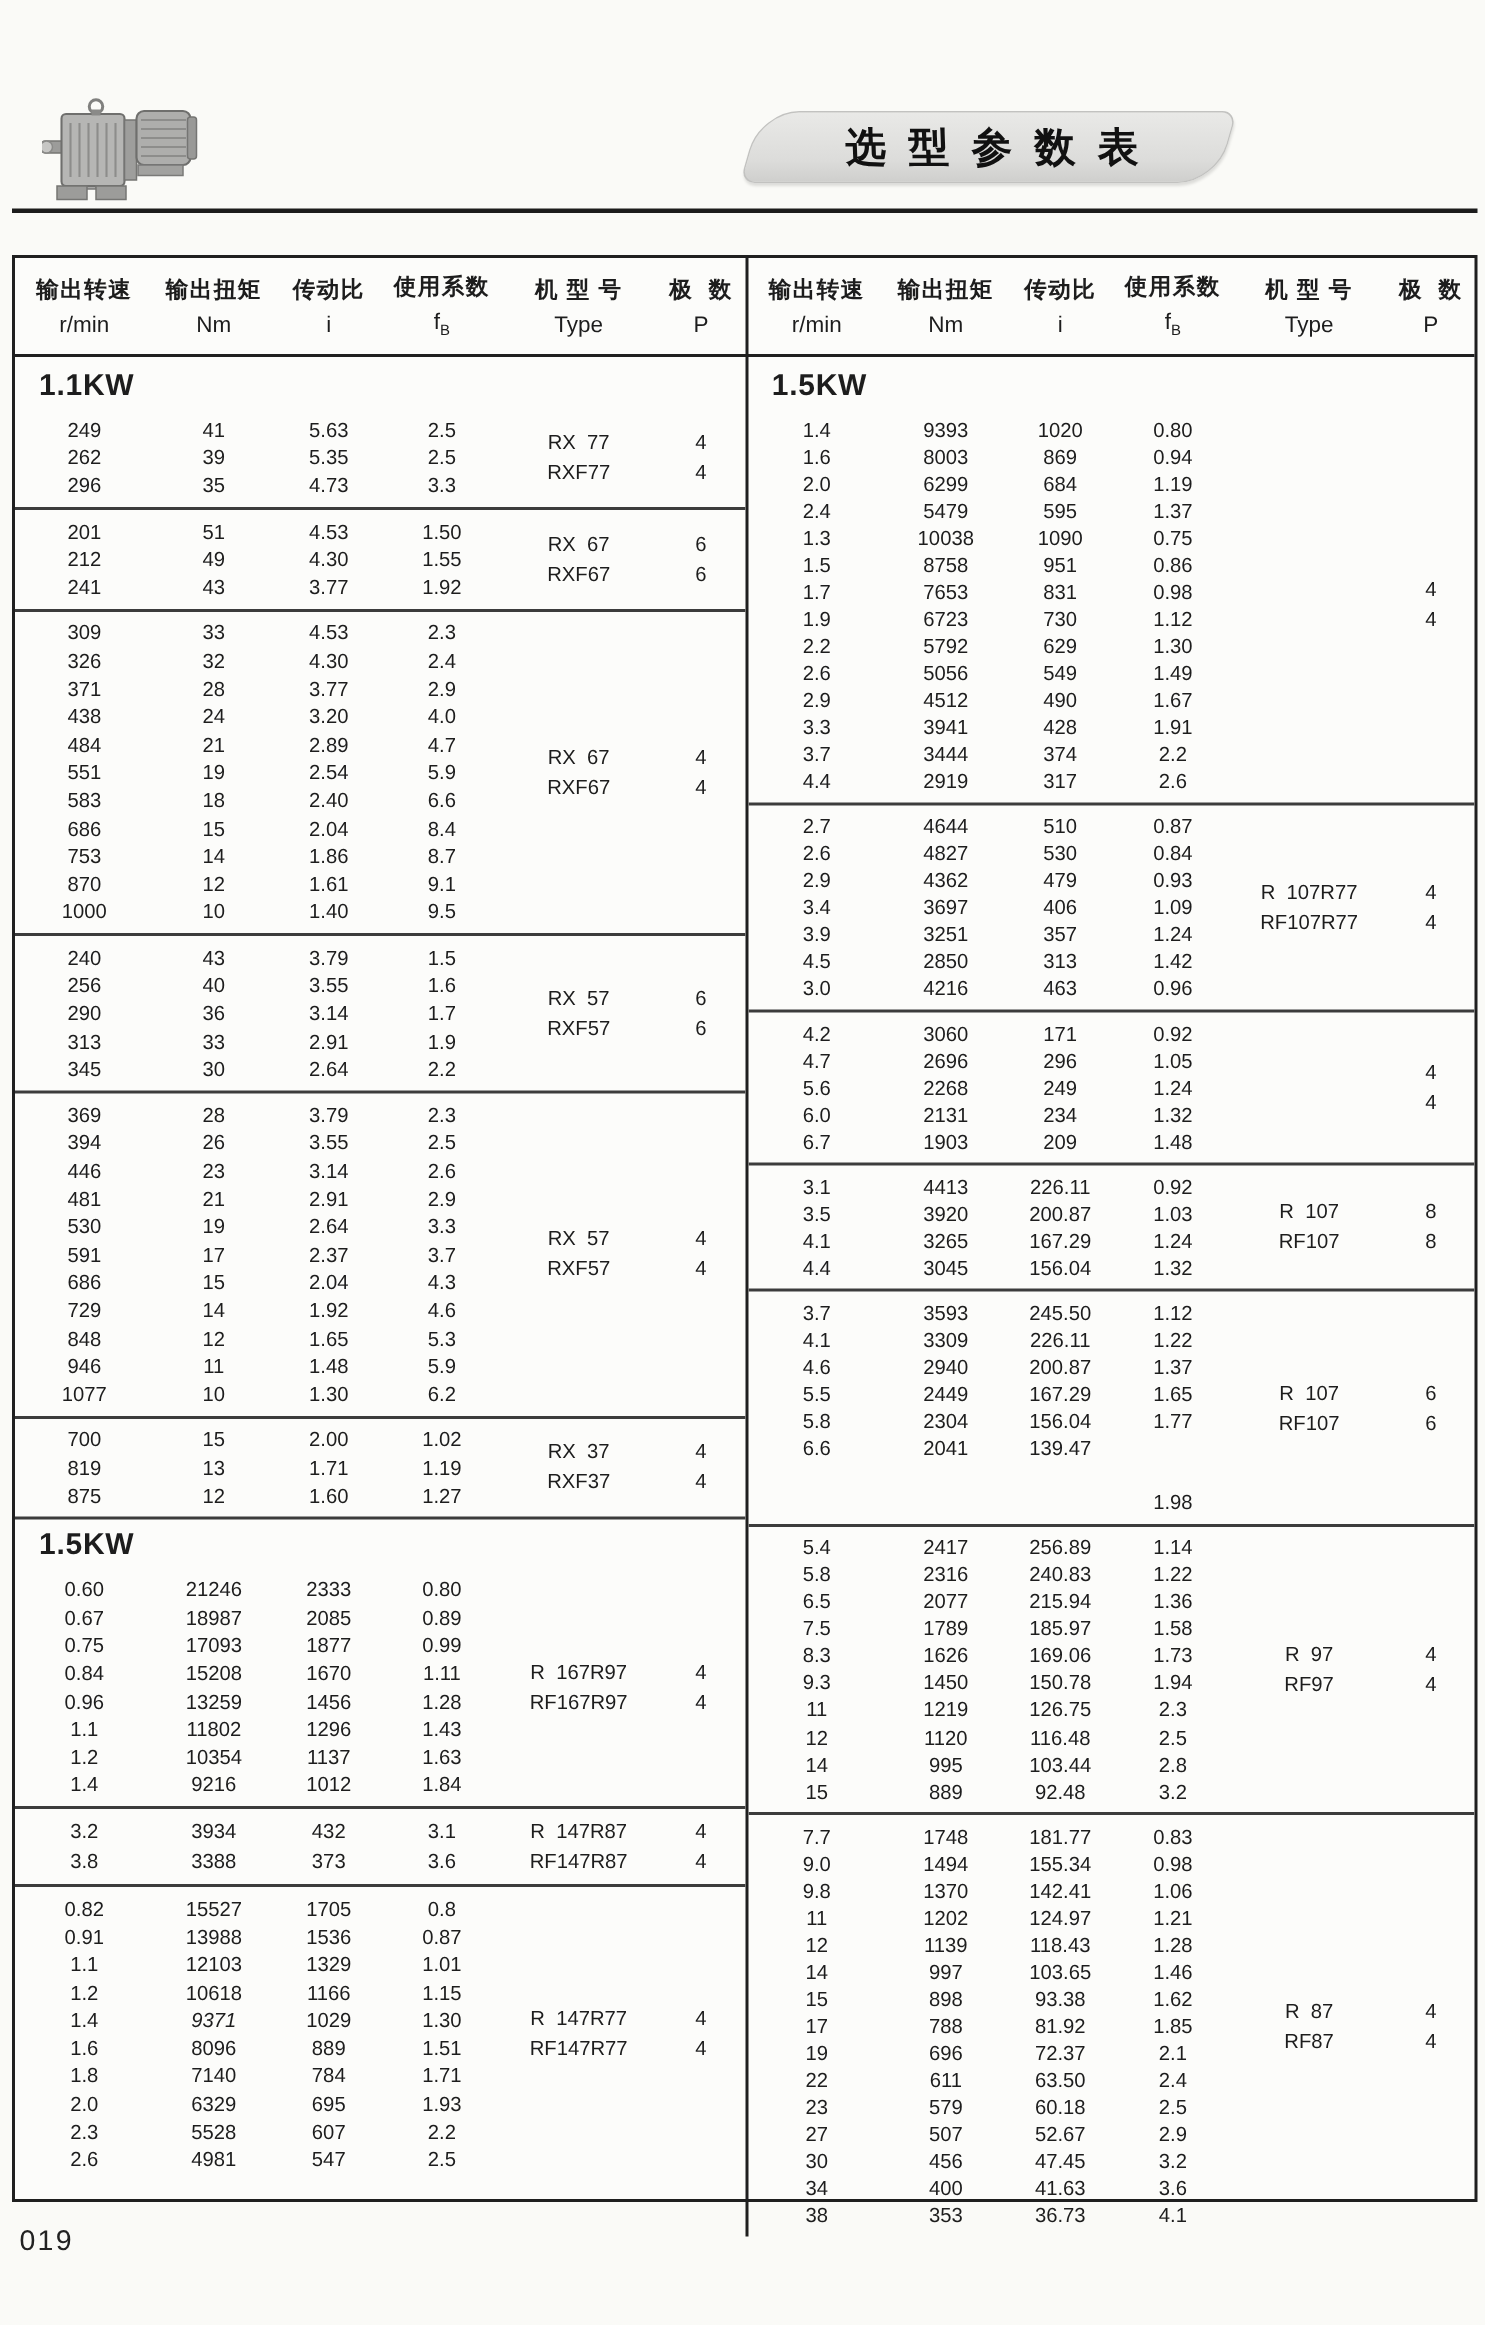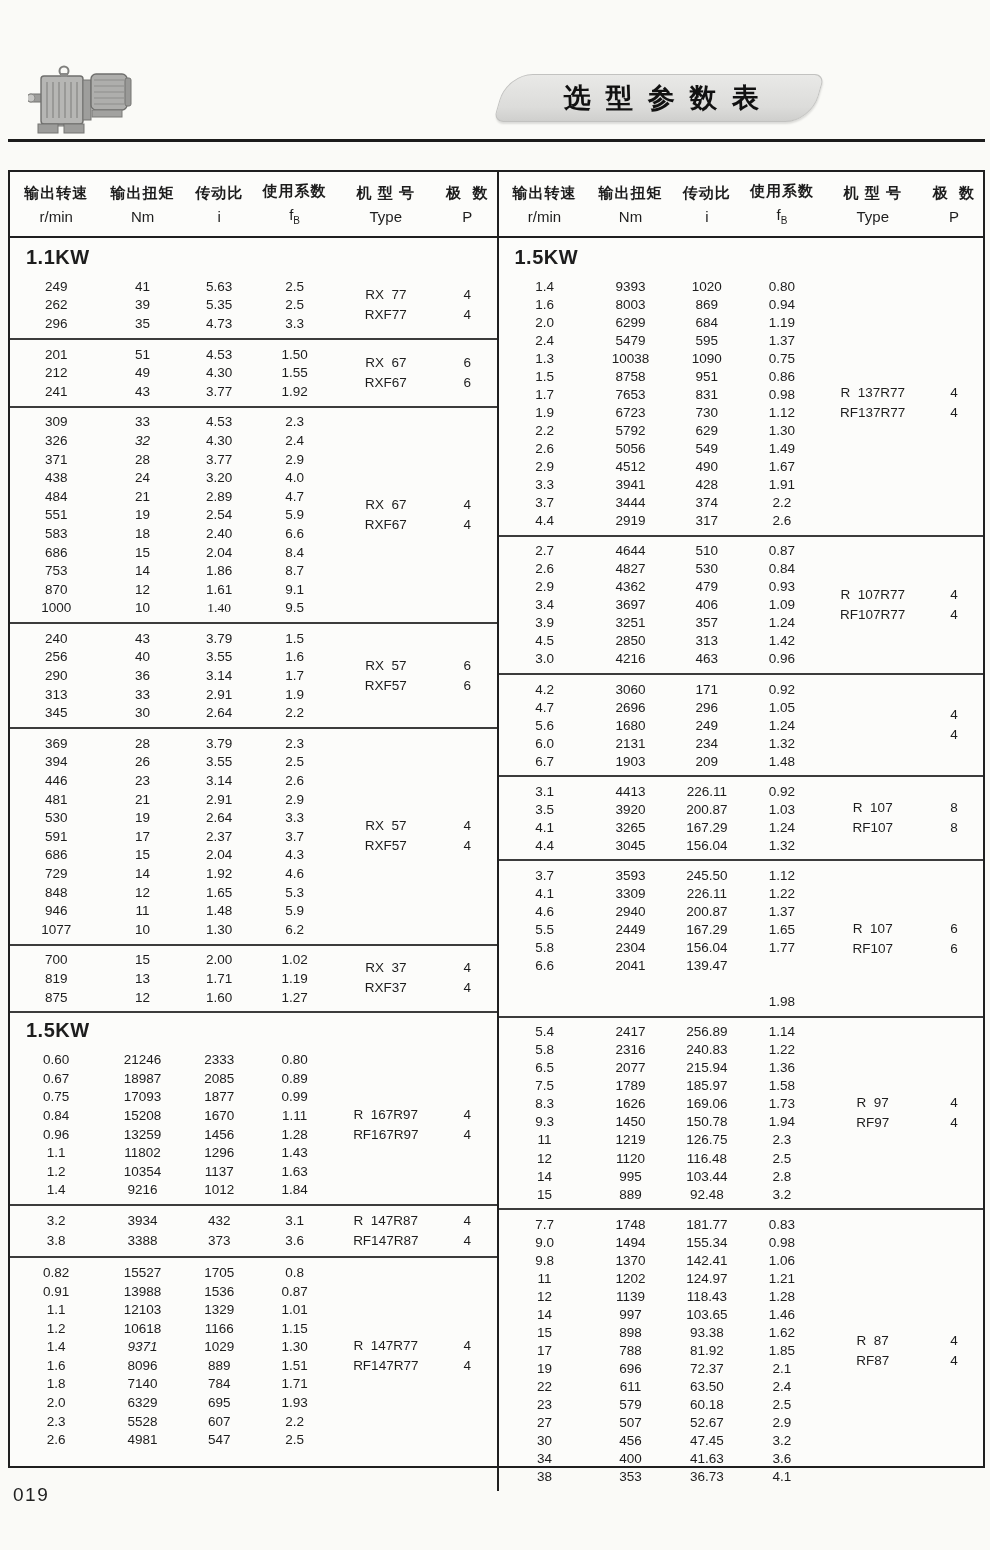--- a/index.html
+++ b/index.html
@@ -186,21 +186,21 @@
             <div class="tline">6</div>
             <div class="tline">6</div>
           </div>
         </div>
         <div class="group sep">
           <div class="cell" style="grid-area: 1 / 1;">309</div>
           <div class="cell" style="grid-area: 1 / 2;">33</div>
           <div class="cell" style="grid-area: 1 / 3;">4.53</div>
           <div class="cell" style="grid-area: 1 / 4;">2.3</div>
           <div class="cell" style="grid-area: 2 / 1;">326</div>
-          <div class="cell" style="grid-area: 2 / 2; font-style: italic;">32</div>
+          <div class="cell" style="grid-area: 2 / 2;">32</div>
           <div class="cell" style="grid-area: 2 / 3;">4.30</div>
           <div class="cell" style="grid-area: 2 / 4;">2.4</div>
           <div class="cell" style="grid-area: 3 / 1;">371</div>
           <div class="cell" style="grid-area: 3 / 2;">28</div>
           <div class="cell" style="grid-area: 3 / 3;">3.77</div>
           <div class="cell" style="grid-area: 3 / 4;">2.9</div>
           <div class="cell" style="grid-area: 4 / 1;">438</div>
           <div class="cell" style="grid-area: 4 / 2;">24</div>
           <div class="cell" style="grid-area: 4 / 3;">3.20</div>
           <div class="cell" style="grid-area: 4 / 4;">4.0</div>
@@ -223,21 +223,21 @@
           <div class="cell" style="grid-area: 9 / 1;">753</div>
           <div class="cell" style="grid-area: 9 / 2;">14</div>
           <div class="cell" style="grid-area: 9 / 3;">1.86</div>
           <div class="cell" style="grid-area: 9 / 4;">8.7</div>
           <div class="cell" style="grid-area: 10 / 1;">870</div>
           <div class="cell" style="grid-area: 10 / 2;">12</div>
           <div class="cell" style="grid-area: 10 / 3;">1.61</div>
           <div class="cell" style="grid-area: 10 / 4;">9.1</div>
           <div class="cell" style="grid-area: 11 / 1;">1000</div>
           <div class="cell" style="grid-area: 11 / 2;">10</div>
-          <div class="cell" style="grid-area: 11 / 3; font-family: Liberation Serif, serif;">1.40</div>
+          <div class="cell" style="grid-area: 11 / 3;">1.40</div>
           <div class="cell" style="grid-area: 11 / 4;">9.5</div>
           <div class="typeblock" style="grid-area: 1 / 5 / span 11;">
             <div class="tline">RX  67</div>
             <div class="tline">RXF67</div>
           </div>
           <div class="typeblock" style="grid-area: 1 / 6 / span 11;">
             <div class="tline">4</div>
             <div class="tline">4</div>
           </div>
         </div>
@@ -511,24 +511,20 @@
           <div class="cell" style="grid-area: 12 / 3;">428</div>
           <div class="cell" style="grid-area: 12 / 4;">1.91</div>
           <div class="cell" style="grid-area: 13 / 1;">3.7</div>
           <div class="cell" style="grid-area: 13 / 2;">3444</div>
           <div class="cell" style="grid-area: 13 / 3;">374</div>
           <div class="cell" style="grid-area: 13 / 4;">2.2</div>
           <div class="cell" style="grid-area: 14 / 1;">4.4</div>
           <div class="cell" style="grid-area: 14 / 2;">2919</div>
           <div class="cell" style="grid-area: 14 / 3;">317</div>
           <div class="cell" style="grid-area: 14 / 4;">2.6</div>
-          <div class="typeblock" style="grid-area: 1 / 5 / span 14;">
-            <div class="tline">R  137R77</div>
-            <div class="tline">RF137R77</div>
-          </div>
           <div class="typeblock" style="grid-area: 1 / 6 / span 14;">
             <div class="tline">4</div>
             <div class="tline">4</div>
           </div>
         </div>
         <div class="group sep">
           <div class="cell" style="grid-area: 1 / 1;">2.7</div>
           <div class="cell" style="grid-area: 1 / 2;">4644</div>
           <div class="cell" style="grid-area: 1 / 3;">510</div>
           <div class="cell" style="grid-area: 1 / 4;">0.87</div>
@@ -568,21 +564,21 @@
         <div class="group sep">
           <div class="cell" style="grid-area: 1 / 1;">4.2</div>
           <div class="cell" style="grid-area: 1 / 2;">3060</div>
           <div class="cell" style="grid-area: 1 / 3;">171</div>
           <div class="cell" style="grid-area: 1 / 4;">0.92</div>
           <div class="cell" style="grid-area: 2 / 1;">4.7</div>
           <div class="cell" style="grid-area: 2 / 2;">2696</div>
           <div class="cell" style="grid-area: 2 / 3;">296</div>
           <div class="cell" style="grid-area: 2 / 4;">1.05</div>
           <div class="cell" style="grid-area: 3 / 1;">5.6</div>
-          <div class="cell" style="grid-area: 3 / 2;">1680</div>
+          <div class="cell" style="grid-area: 3 / 2;">2268</div>
           <div class="cell" style="grid-area: 3 / 3;">249</div>
           <div class="cell" style="grid-area: 3 / 4;">1.24</div>
           <div class="cell" style="grid-area: 4 / 1;">6.0</div>
           <div class="cell" style="grid-area: 4 / 2;">2131</div>
           <div class="cell" style="grid-area: 4 / 3;">234</div>
           <div class="cell" style="grid-area: 4 / 4;">1.32</div>
           <div class="cell" style="grid-area: 5 / 1;">6.7</div>
           <div class="cell" style="grid-area: 5 / 2;">1903</div>
           <div class="cell" style="grid-area: 5 / 3;">209</div>
           <div class="cell" style="grid-area: 5 / 4;">1.48</div>

